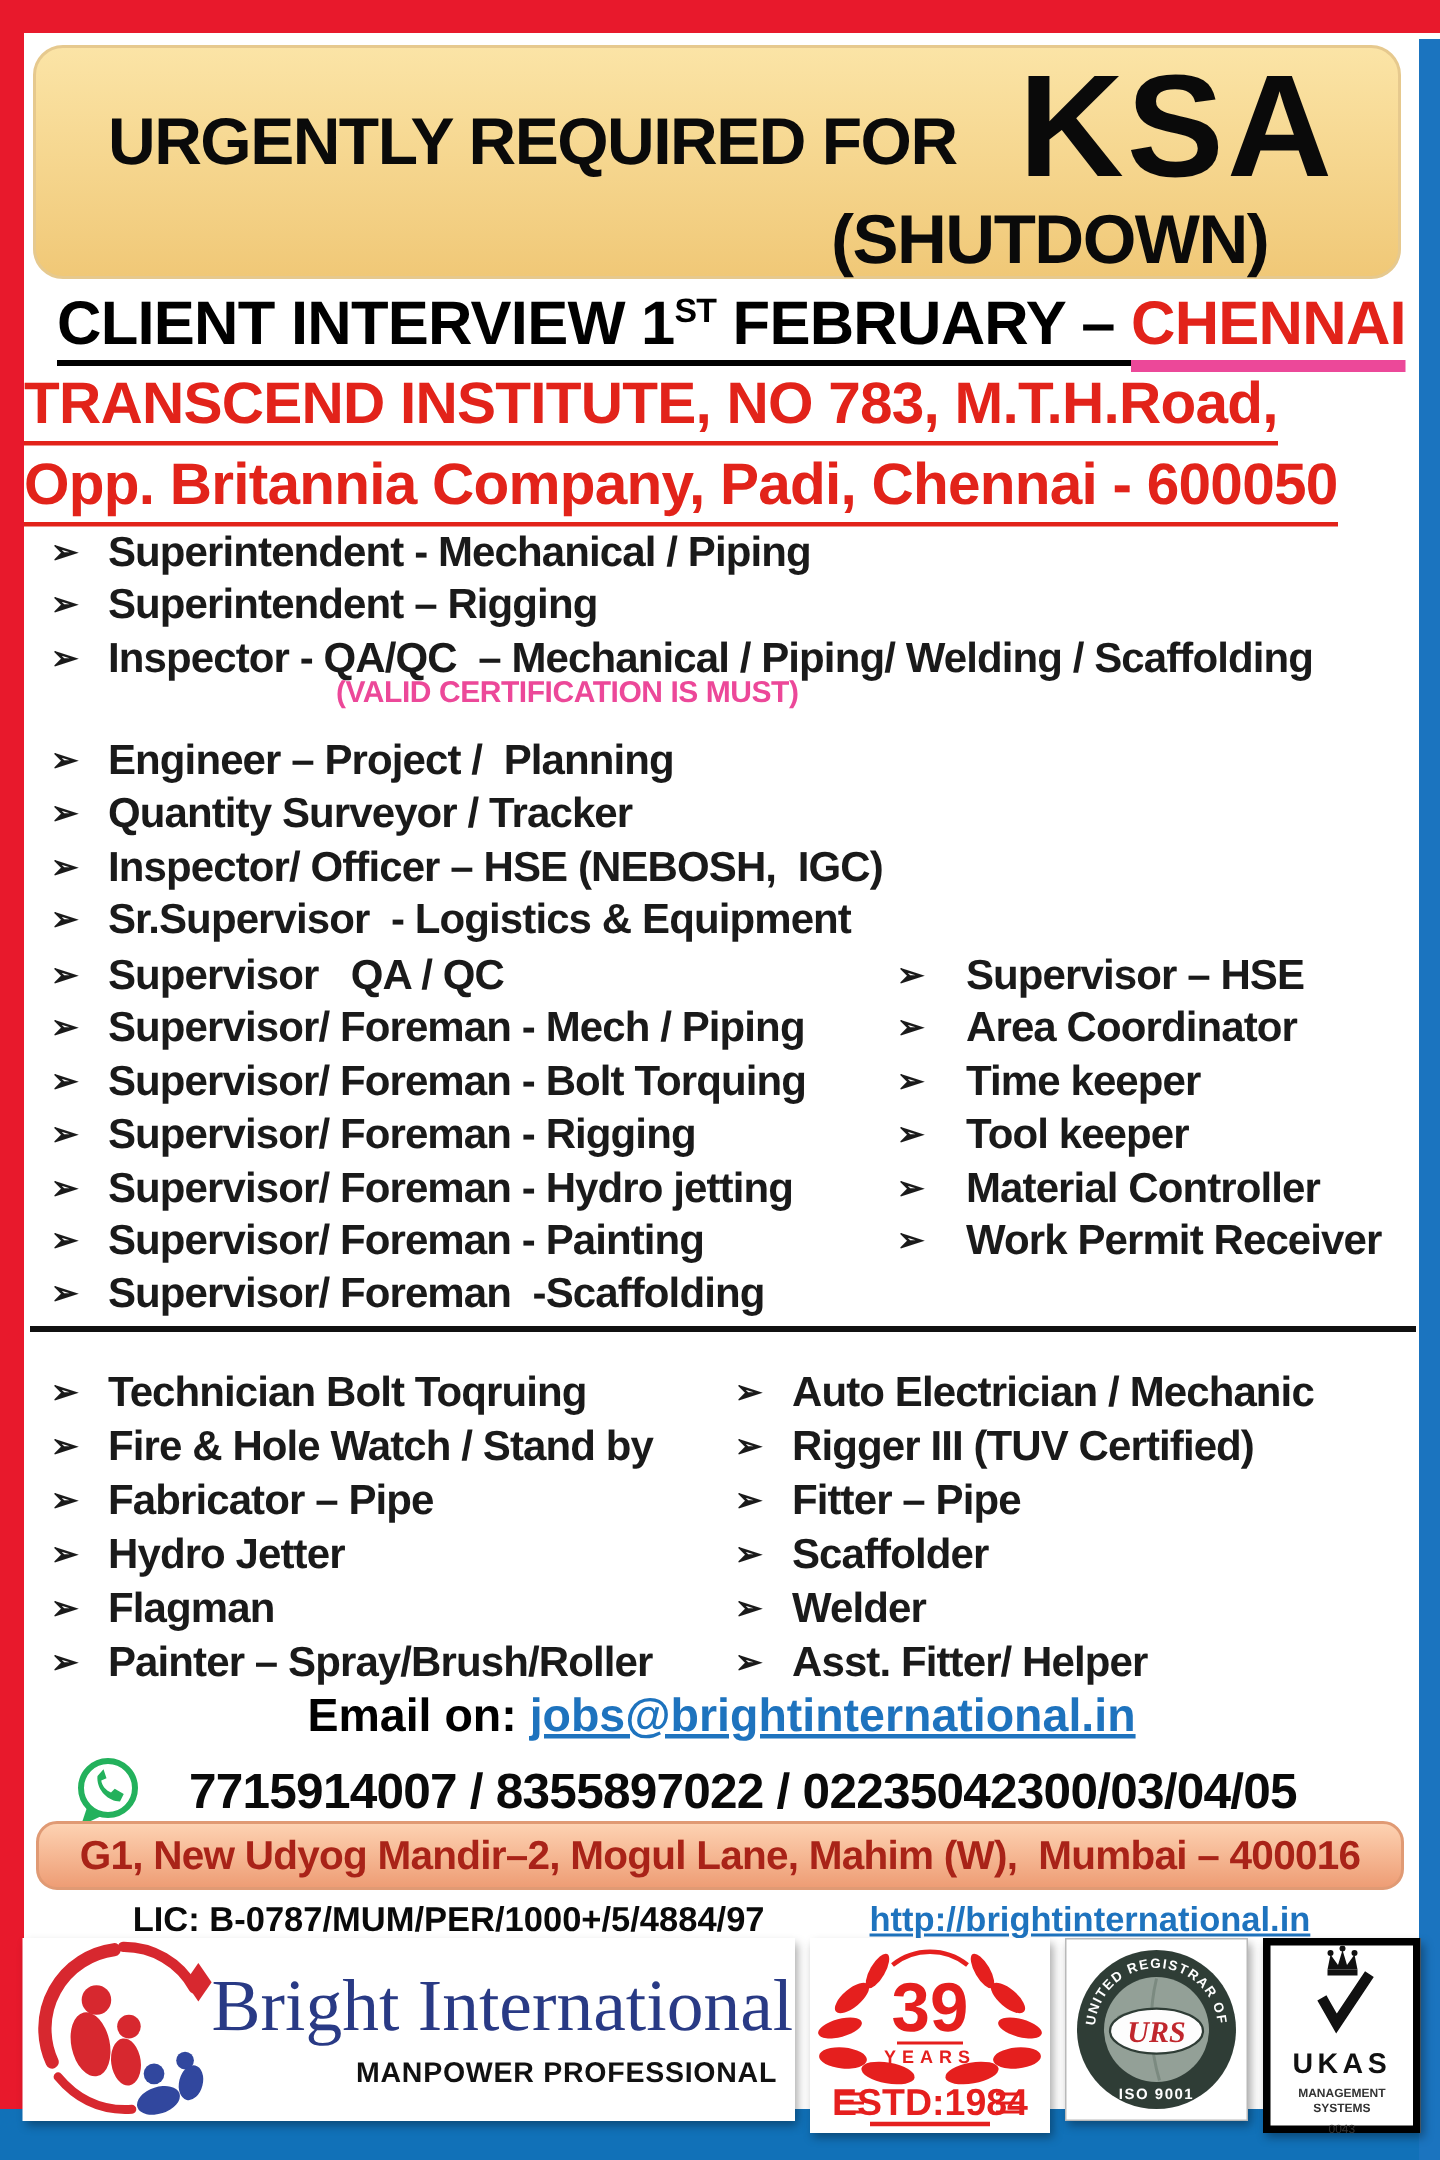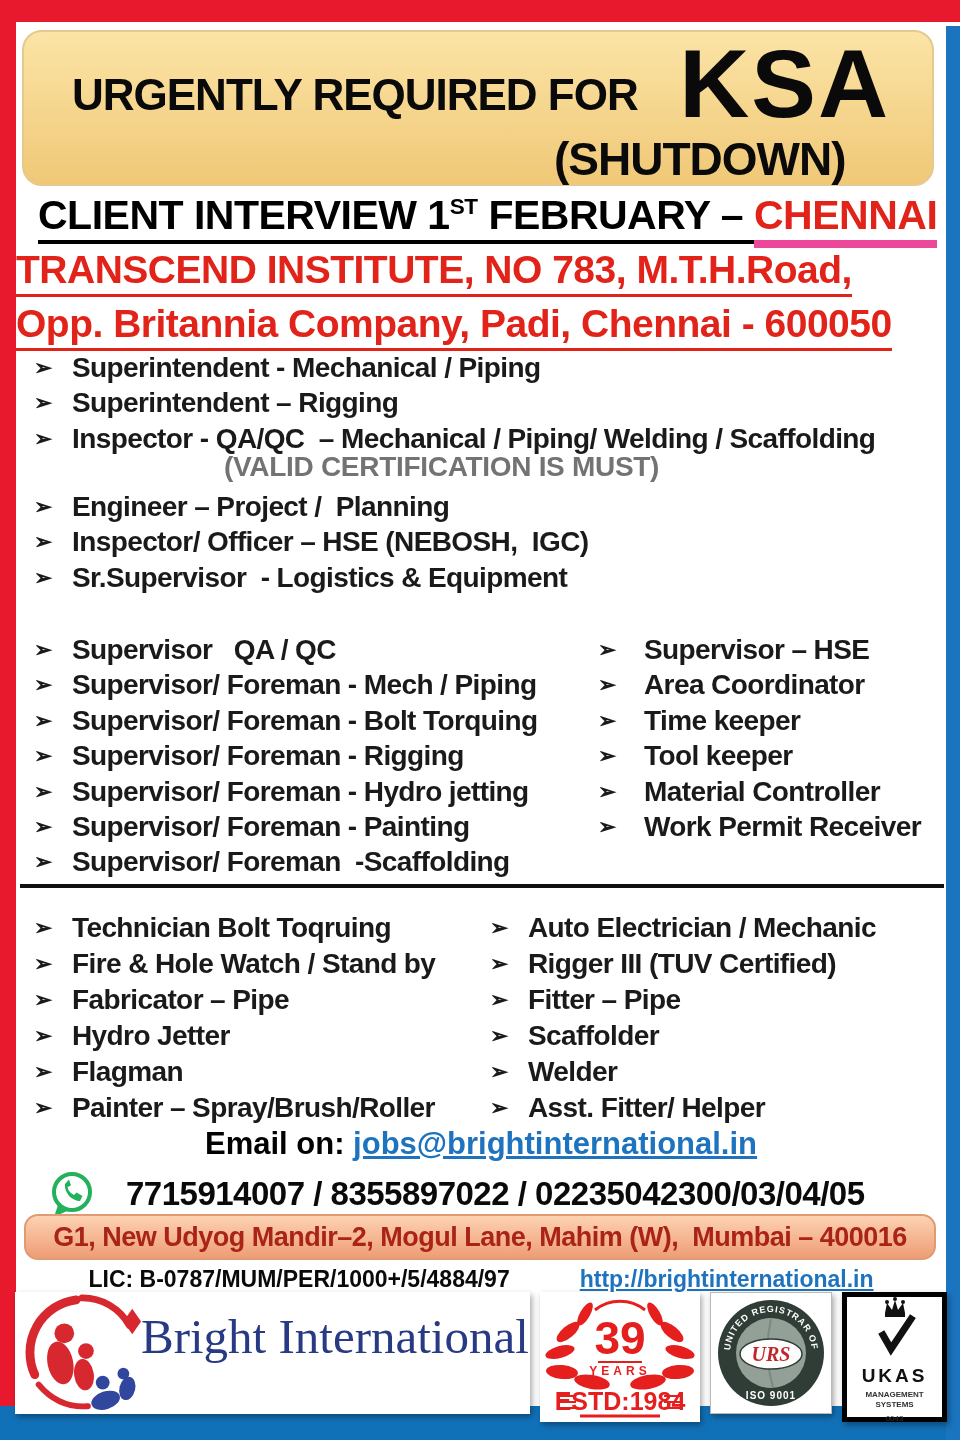--- a/index.html
+++ b/index.html
@@ -30,21 +30,21 @@
   .venue.v1{top:248px;}
   .venue.v2{top:302px;}
 
   
   ul.plist{list-style:none;margin:0;padding:0;}
   ul.plist li{position:relative;padding-left:38px;font-size:28px;font-weight:700;color:#1a1a1a;
     letter-spacing:-0.6px;line-height:35.4px;white-space:pre;}
   ul.plist li::before{content:"\27A2";position:absolute;left:0;top:0;font-size:0.78em;color:#1a1a1a;}
 
   .list-top{position:absolute;top:350px;left:34px;z-index:6;}
-  .note-line{position:absolute;top:451px;left:224px;font-size:28px;font-weight:700;color:#737373;letter-spacing:-0.3px;white-space:pre;z-index:6;}
+  .note-line{position:absolute;top:451px;left:224px;font-size:20px;font-weight:700;color:#ec4899;letter-spacing:-0.3px;white-space:pre;z-index:6;}
   .list-mid{position:absolute;top:489px;left:34px;z-index:6;}
 
   .cols1{position:absolute;top:632px;left:34px;width:900px;display:flex;z-index:6;}
   .cols1 .col-l{width:564px;}
   .cols1 .col-r{flex:1;}
   .cols1 .col-r li{padding-left:46px;}
 
   .divider{position:absolute;top:884px;left:20px;width:924px;height:4px;background:#111;z-index:6;}
 
   .cols2{position:absolute;top:910px;left:34px;width:900px;display:flex;z-index:6;}
@@ -103,20 +103,21 @@
   <div class="venue v2"><span>Opp. Britannia Company, Padi, Chennai - 600050</span></div>
 
   <ul class="plist list-top">
     <li>Superintendent - Mechanical / Piping</li>
     <li>Superintendent – Rigging</li>
     <li>Inspector - QA/QC  – Mechanical / Piping/ Welding / Scaffolding</li>
   </ul>
   <div class="note-line">(VALID CERTIFICATION IS MUST)</div>
   <ul class="plist list-mid">
     <li>Engineer – Project /  Planning</li>
+    <li>Quantity Surveyor / Tracker</li>
     <li>Inspector/ Officer – HSE (NEBOSH,  IGC)</li>
     <li>Sr.Supervisor  - Logistics &amp; Equipment</li>
   </ul>
 
   <div class="cols1">
     <ul class="plist col-l">
       <li>Supervisor   QA / QC</li>
       <li>Supervisor/ Foreman - Mech / Piping</li>
       <li>Supervisor/ Foreman - Bolt Torquing</li>
       <li>Supervisor/ Foreman - Rigging</li>
@@ -187,20 +188,21 @@
         <ellipse cx="42" cy="74" rx="13" ry="22" fill="#d7282f" transform="rotate(-12 42 74)"></ellipse>
         <circle cx="68" cy="62" r="8" fill="#d7282f"></circle>
         <ellipse cx="66" cy="86" rx="10" ry="16" fill="#d7282f" transform="rotate(-8 66 86)"></ellipse>
         <circle cx="85" cy="94" r="7" fill="#31479e"></circle>
         <ellipse cx="88" cy="112" rx="15" ry="9" fill="#31479e" transform="rotate(-18 88 112)"></ellipse>
         <circle cx="106" cy="85" r="6" fill="#31479e"></circle>
         <ellipse cx="110" cy="100" rx="8" ry="12" fill="#31479e" transform="rotate(14 110 100)"></ellipse>
         <path d="M20 96 Q40 120 70 118" fill="none" stroke="#d7282f" stroke-width="6" stroke-linecap="round"></path>
       </svg>
       <div class="brand-name">Bright International</div>
+      <div class="brand-tagline">MANPOWER PROFESSIONAL</div>
     </div>
 
     <div class="card card-years">
       <svg width="160" height="130" viewBox="0 0 160 130">
         <g fill="#e51f1e">
           <ellipse cx="28" cy="40" rx="14" ry="6" transform="rotate(-40 28 40)"></ellipse>
           <ellipse cx="20" cy="60" rx="15" ry="6" transform="rotate(-15 20 60)"></ellipse>
           <ellipse cx="22" cy="80" rx="16" ry="7" transform="rotate(5 22 80)"></ellipse>
           <ellipse cx="45" cy="22" rx="13" ry="5" transform="rotate(-60 45 22)"></ellipse>
           <ellipse cx="132" cy="40" rx="14" ry="6" transform="rotate(40 132 40)"></ellipse>

